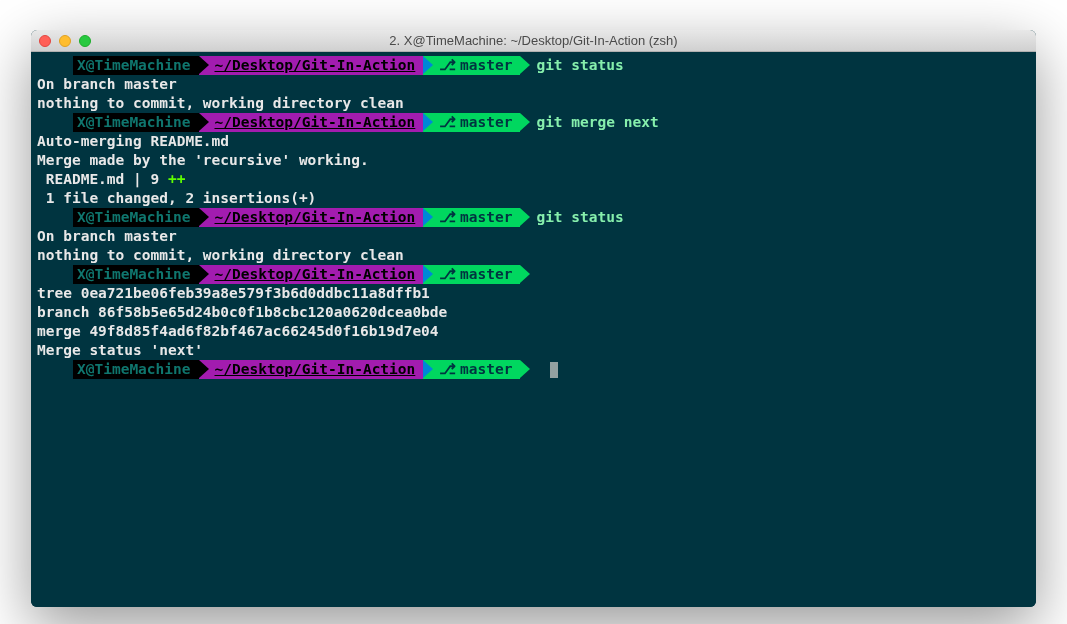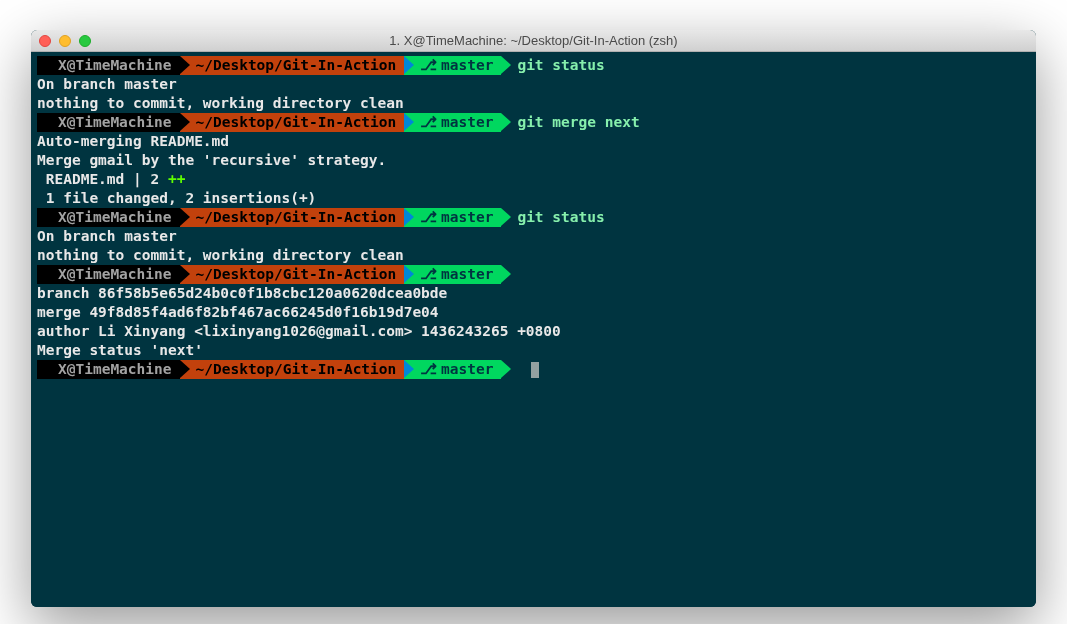--- a/index.html
+++ b/index.html
@@ -82,23 +82,23 @@
     .seg::after {
       content: "";
       position: absolute;
       right: -10px;
       top: 0;
       border-top: 9.5px solid transparent;
       border-bottom: 9.5px solid transparent;
       border-left: 10px solid;
       z-index: 1;
     }
-    .seg.user { background: #000; color: #a3a3a3; padding-left: 21px; }
+    .seg.user { background: #000; color: #0f766e; padding-left: 4px; margin-left: 36px; }
     .seg.user::after { border-left-color: #000; }
-    .seg.path { background: #c2410c; color: #000; padding-left: 16px; }
+    .seg.path { background: #a21caf; color: #000; padding-left: 16px; text-decoration: underline; }
     .seg.path::after { border-left-color: #0087d7; }
     .seg.branch { background: #00d75f; color: #003440; padding-left: 16px; }
     .seg.branch::after { border-left-color: #00d75f; }
     .branch-icon {
       display: inline-block;
       margin-right: 4px;
       font-weight: bold;
     }
     .cmd {
       padding-left: 16px;
@@ -117,21 +117,21 @@
 </head>
 <body>
 
 <div class="window">
   <div class="titlebar">
     <div class="traffic-lights">
       <div class="tl red"></div>
       <div class="tl yellow"></div>
       <div class="tl green"></div>
     </div>
-    <div class="title">1. X@TimeMachine: ~/Desktop/Git-In-Action (zsh)</div>
+    <div class="title">2. X@TimeMachine: ~/Desktop/Git-In-Action (zsh)</div>
   </div>
   <div class="terminal" id="terminal">
       <div class="prompt-row">
         <div class="seg user"> X@TimeMachine </div>
         <div class="seg path">~/Desktop/Git-In-Action </div>
         <div class="seg branch">
           <span class="branch-icon">⎇</span>
           <span>master </span>
         </div>
         <div class="cmd">git status</div>
@@ -141,45 +141,45 @@
       <div class="prompt-row">
         <div class="seg user"> X@TimeMachine </div>
         <div class="seg path">~/Desktop/Git-In-Action </div>
         <div class="seg branch">
           <span class="branch-icon">⎇</span>
           <span>master </span>
         </div>
         <div class="cmd">git merge next</div>
       </div>
       <div class="line">Auto-merging README.md</div>
-      <div class="line">Merge gmail by the 'recursive' strategy.</div>
-      <div class="line"><span> README.md | 2 </span><span class="green-text">++</span></div>
+      <div class="line">Merge made by the 'recursive' working.</div>
+      <div class="line"><span> README.md | 9 </span><span class="green-text">++</span></div>
       <div class="line"> 1 file changed, 2 insertions(+)</div>
       <div class="prompt-row">
         <div class="seg user"> X@TimeMachine </div>
         <div class="seg path">~/Desktop/Git-In-Action </div>
         <div class="seg branch">
           <span class="branch-icon">⎇</span>
           <span>master </span>
         </div>
         <div class="cmd">git status</div>
       </div>
       <div class="line">On branch master</div>
       <div class="line">nothing to commit, working directory clean</div>
       <div class="prompt-row">
         <div class="seg user"> X@TimeMachine </div>
         <div class="seg path">~/Desktop/Git-In-Action </div>
         <div class="seg branch">
           <span class="branch-icon">⎇</span>
           <span>master </span>
         </div>
       </div>
+      <div class="line">tree 0ea721be06feb39a8e579f3b6d0ddbc11a8dffb1</div>
       <div class="line">branch 86f58b5e65d24b0c0f1b8cbc120a0620dcea0bde</div>
       <div class="line">merge 49f8d85f4ad6f82bf467ac66245d0f16b19d7e04</div>
-      <div class="line">author Li Xinyang &lt;lixinyang1026@gmail.com&gt; 1436243265 +0800</div>
       <div class="line"></div>
       <div class="line">Merge status 'next'</div>
       <div class="prompt-row">
         <div class="seg user"> X@TimeMachine </div>
         <div class="seg path">~/Desktop/Git-In-Action </div>
         <div class="seg branch">
           <span class="branch-icon">⎇</span>
           <span>master </span>
         </div>
         <div class="cmd"></div>

